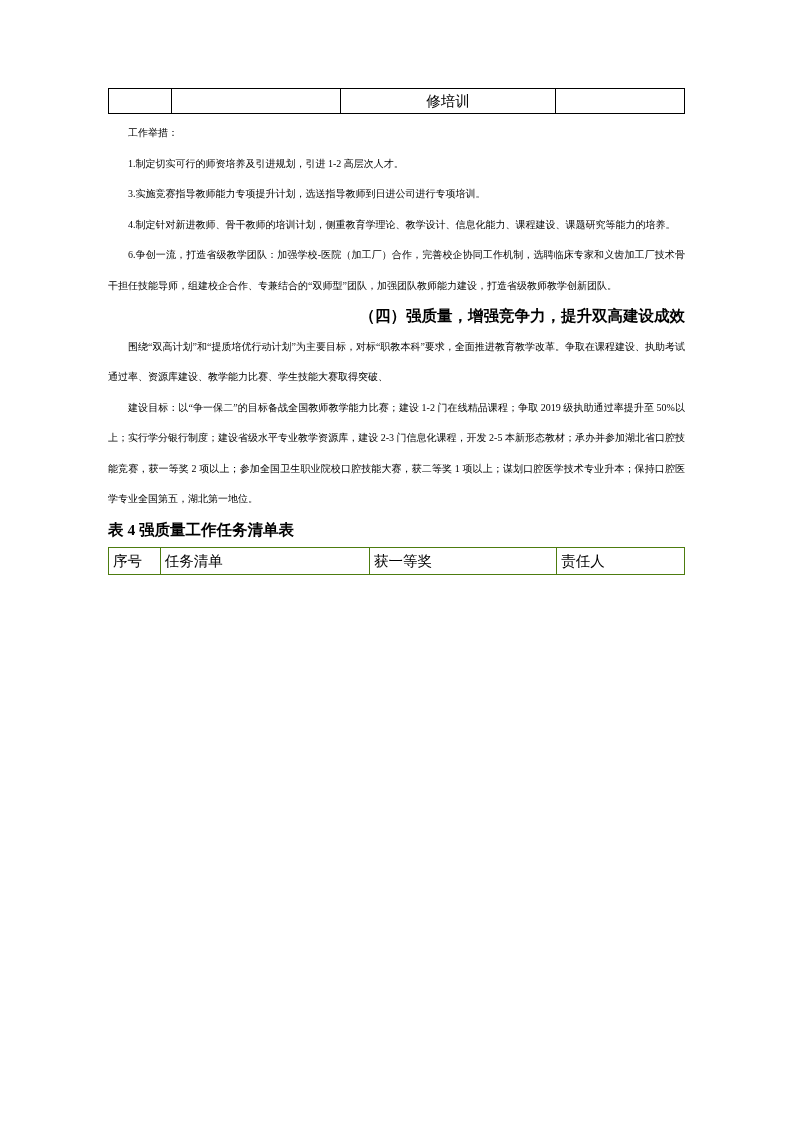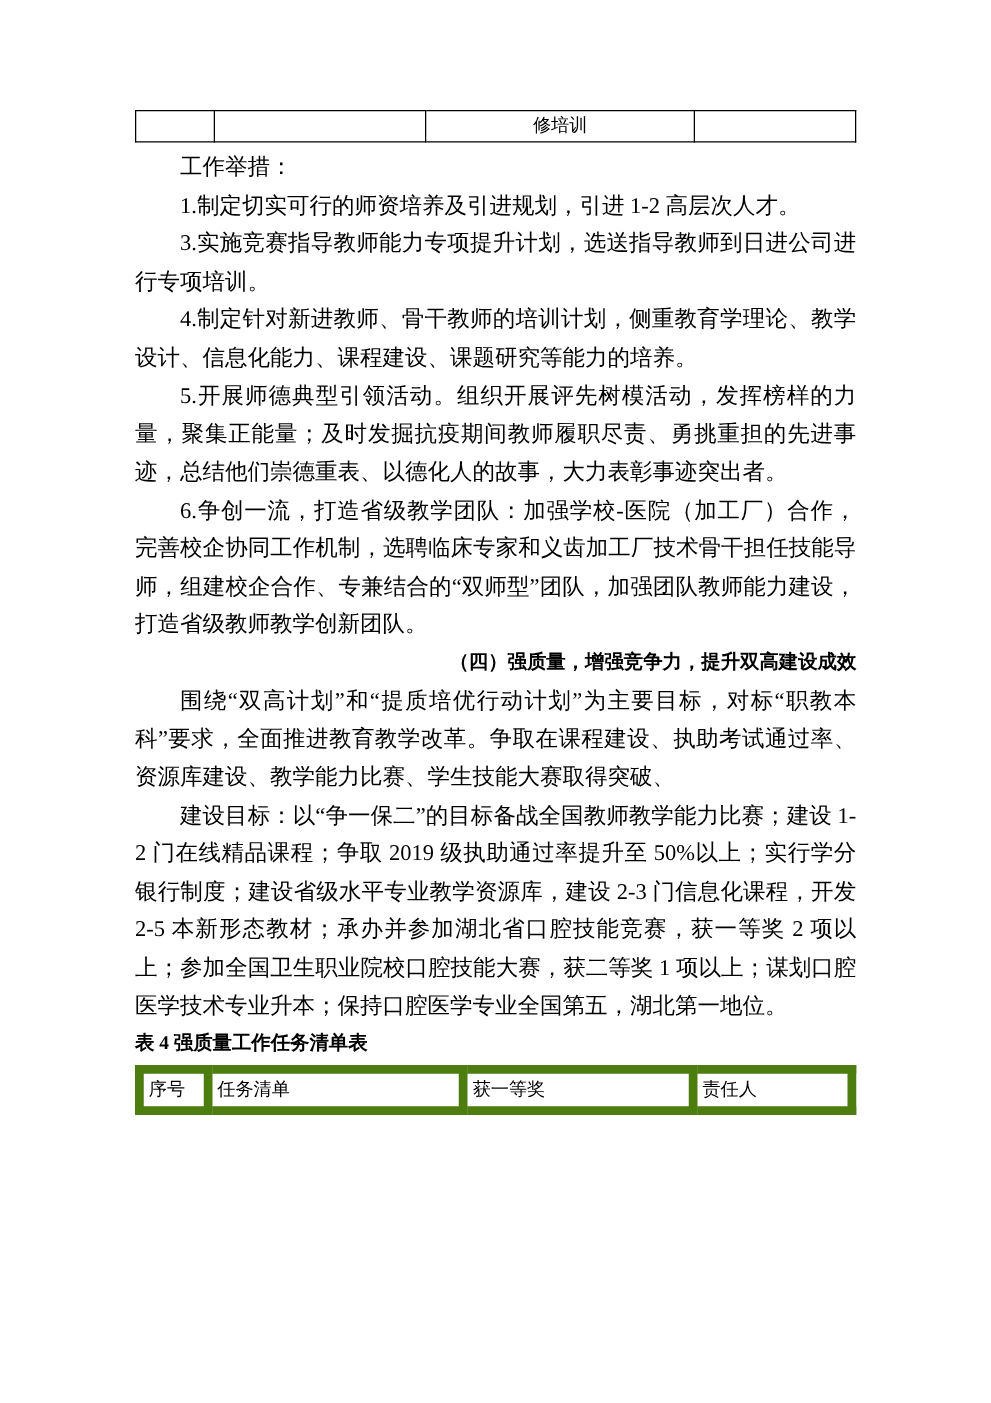--- a/index.html
+++ b/index.html
@@ -34,21 +34,21 @@
     padding: 1px 9px;
     vertical-align: middle;
   }
   .col-a { width: 9%; }
   .col-b { width: 30%; }
   .col-c { width: 39%; }
   .col-d { width: 22%; }
   .center { text-align: center; }
   p.body {
     margin: 0;
-    font-size: 18px;
+    font-size: 10px;
     line-height: 30.5px;
     text-align: justify;
     text-justify: inter-ideograph;
     text-indent: 2em;
   }
   p.heading {
     margin: 0;
     font-size: 15.5px;
     line-height: 30.5px;
     font-weight: bold;
@@ -62,21 +62,21 @@
     font-weight: bold;
     text-align: left;
   }
   .bottom-table {
     width: 100%;
     border-collapse: collapse;
     table-layout: fixed;
     margin-top: 2px;
   }
   .bottom-table td {
-    border: 7px solid #4d7c0f;
+    border: 1px solid #4d7c0f;
     height: 24px;
     font-size: 14.5px;
     line-height: 22px;
     padding: 1px 4px;
     vertical-align: middle;
   }
   .bcol-a { width: 8%; }
   .bcol-b { width: 37%; }
   .bcol-c { width: 33%; }
   .bcol-d { width: 22%; }
@@ -94,21 +94,20 @@
       <td class="col-c center">修培训</td>
       <td class="col-d"></td>
     </tr>
   </tbody>
     </table>
 
   <p class="body">工作举措：</p>
   <p class="body">1.制定切实可行的师资培养及引进规划，引进 1-2 高层次人才。</p>
   <p class="body">3.实施竞赛指导教师能力专项提升计划，选送指导教师到日进公司进行专项培训。</p>
   <p class="body">4.制定针对新进教师、骨干教师的培训计划，侧重教育学理论、教学设计、信息化能力、课程建设、课题研究等能力的培养。</p>
-  <p class="body">5.开展师德典型引领活动。组织开展评先树模活动，发挥榜样的力量，聚集正能量；及时发掘抗疫期间教师履职尽责、勇挑重担的先进事迹，总结他们崇德重表、以德化人的故事，大力表彰事迹突出者。</p>
   <p class="body">6.争创一流，打造省级教学团队：加强学校-医院（加工厂）合作，完善校企协同工作机制，选聘临床专家和义齿加工厂技术骨干担任技能导师，组建校企合作、专兼结合的“双师型”团队，加强团队教师能力建设，打造省级教师教学创新团队。</p>
 
   <p class="heading">（四）强质量，增强竞争力，提升双高建设成效</p>
 
   <p class="body">围绕“双高计划”和“提质培优行动计划”为主要目标，对标“职教本科”要求，全面推进教育教学改革。争取在课程建设、执助考试通过率、资源库建设、教学能力比赛、学生技能大赛取得突破、</p>
   <p class="body">建设目标：以“争一保二”的目标备战全国教师教学能力比赛；建设 1-2 门在线精品课程；争取 2019 级执助通过率提升至 50%以上；实行学分银行制度；建设省级水平专业教学资源库，建设 2-3 门信息化课程，开发 2-5 本新形态教材；承办并参加湖北省口腔技能竞赛，获一等奖 2 项以上；参加全国卫生职业院校口腔技能大赛，获二等奖 1 项以上；谋划口腔医学技术专业升本；保持口腔医学专业全国第五，湖北第一地位。</p>
 
   <p class="tablecaption">表 4  强质量工作任务清单表</p>
 
   <table class="bottom-table">

